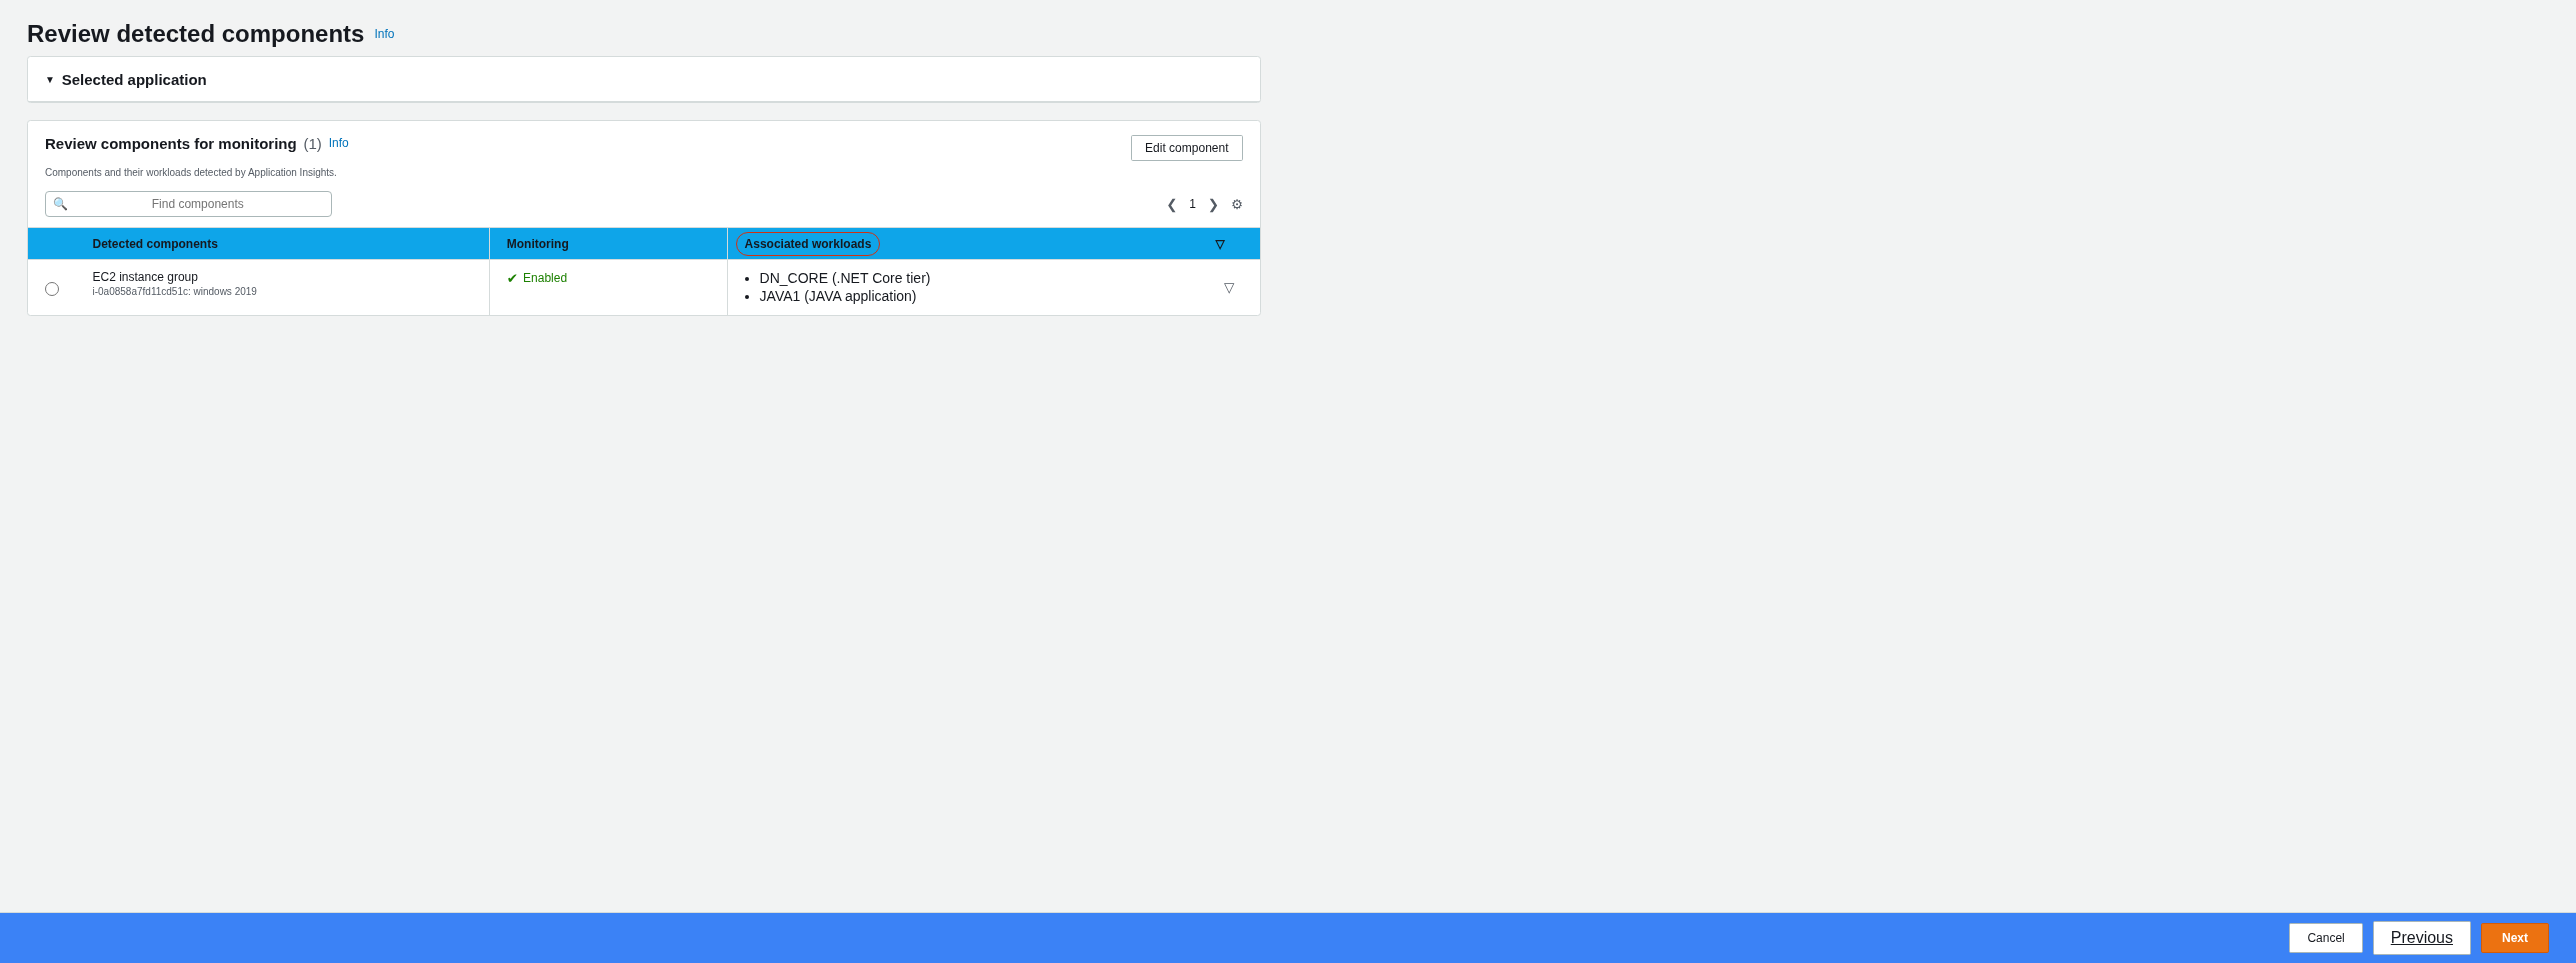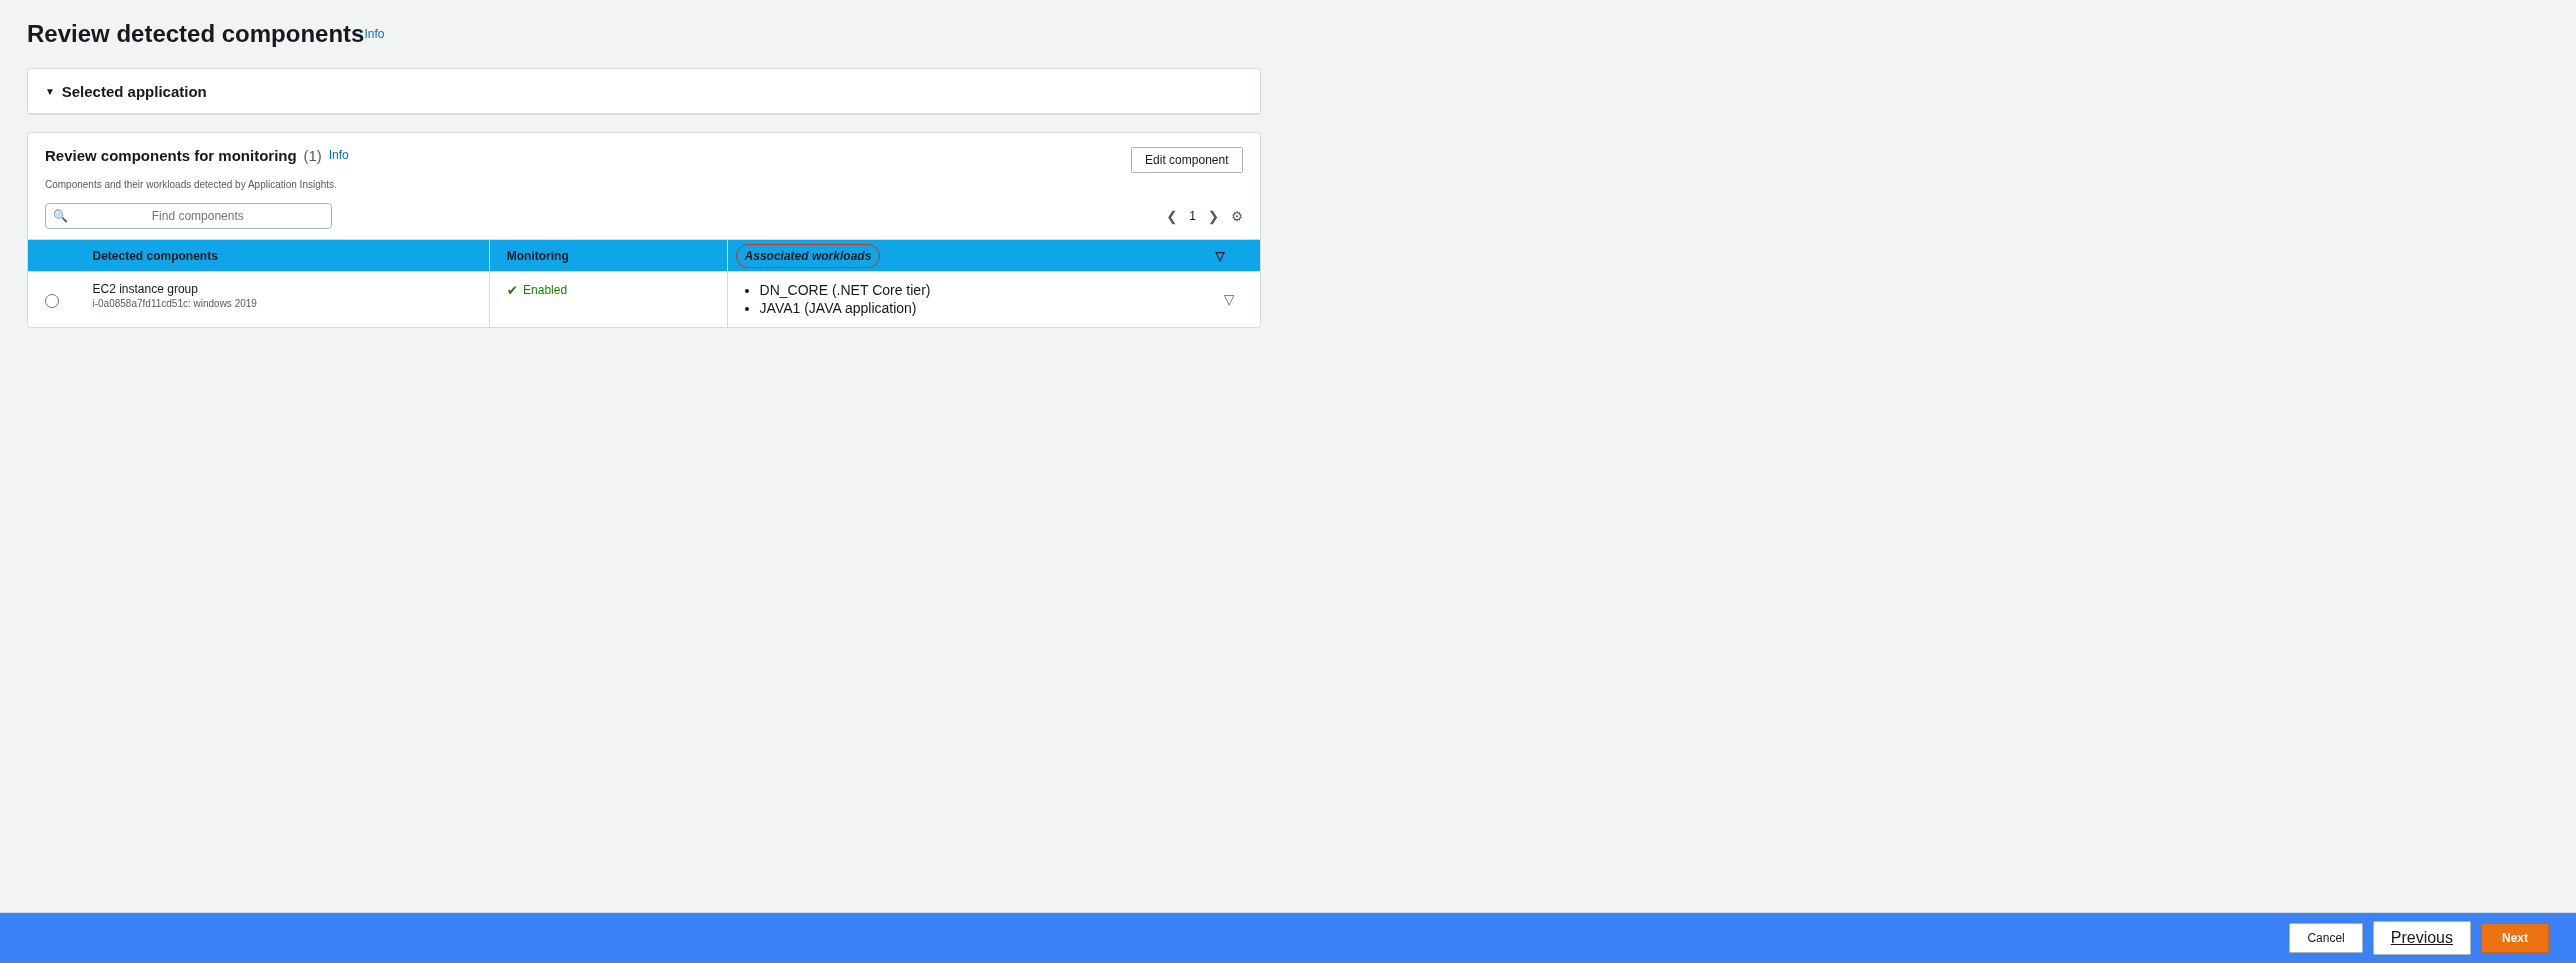--- a/index.html
+++ b/index.html
@@ -10,22 +10,22 @@
       color: #16191f;
       min-width: 1288px;
     }
     .page-container {
       padding: 20px 27px 68px 27px;
       max-width: 1288px;
     }
     .page-header {
       display: flex;
       align-items: center;
-      gap: 0;
-      margin-bottom: 20px;
+      gap: 10px;
+      margin-bottom: 8px;
     }
     .page-title {
       font-size: 24px;
       font-weight: 700;
       color: #16191f;
     }
     .info-link {
       color: #0073bb;
       font-size: 12px;
       text-decoration: none;
@@ -167,21 +167,20 @@
     }
     .components-table th {
       padding: 8.5px 17px;
       text-align: left;
       font-size: 12px;
       font-weight: 700;
       color: #16191f;
     }
     .components-table th.associated-workloads {
       position: relative;
-      font-style: italic;
     }
     .circled-header {
       display: inline-block;
       position: relative;
     }
     .circled-header::after {
       content: '';
       position: absolute;
       top: -5px;
       left: -8.5px;

